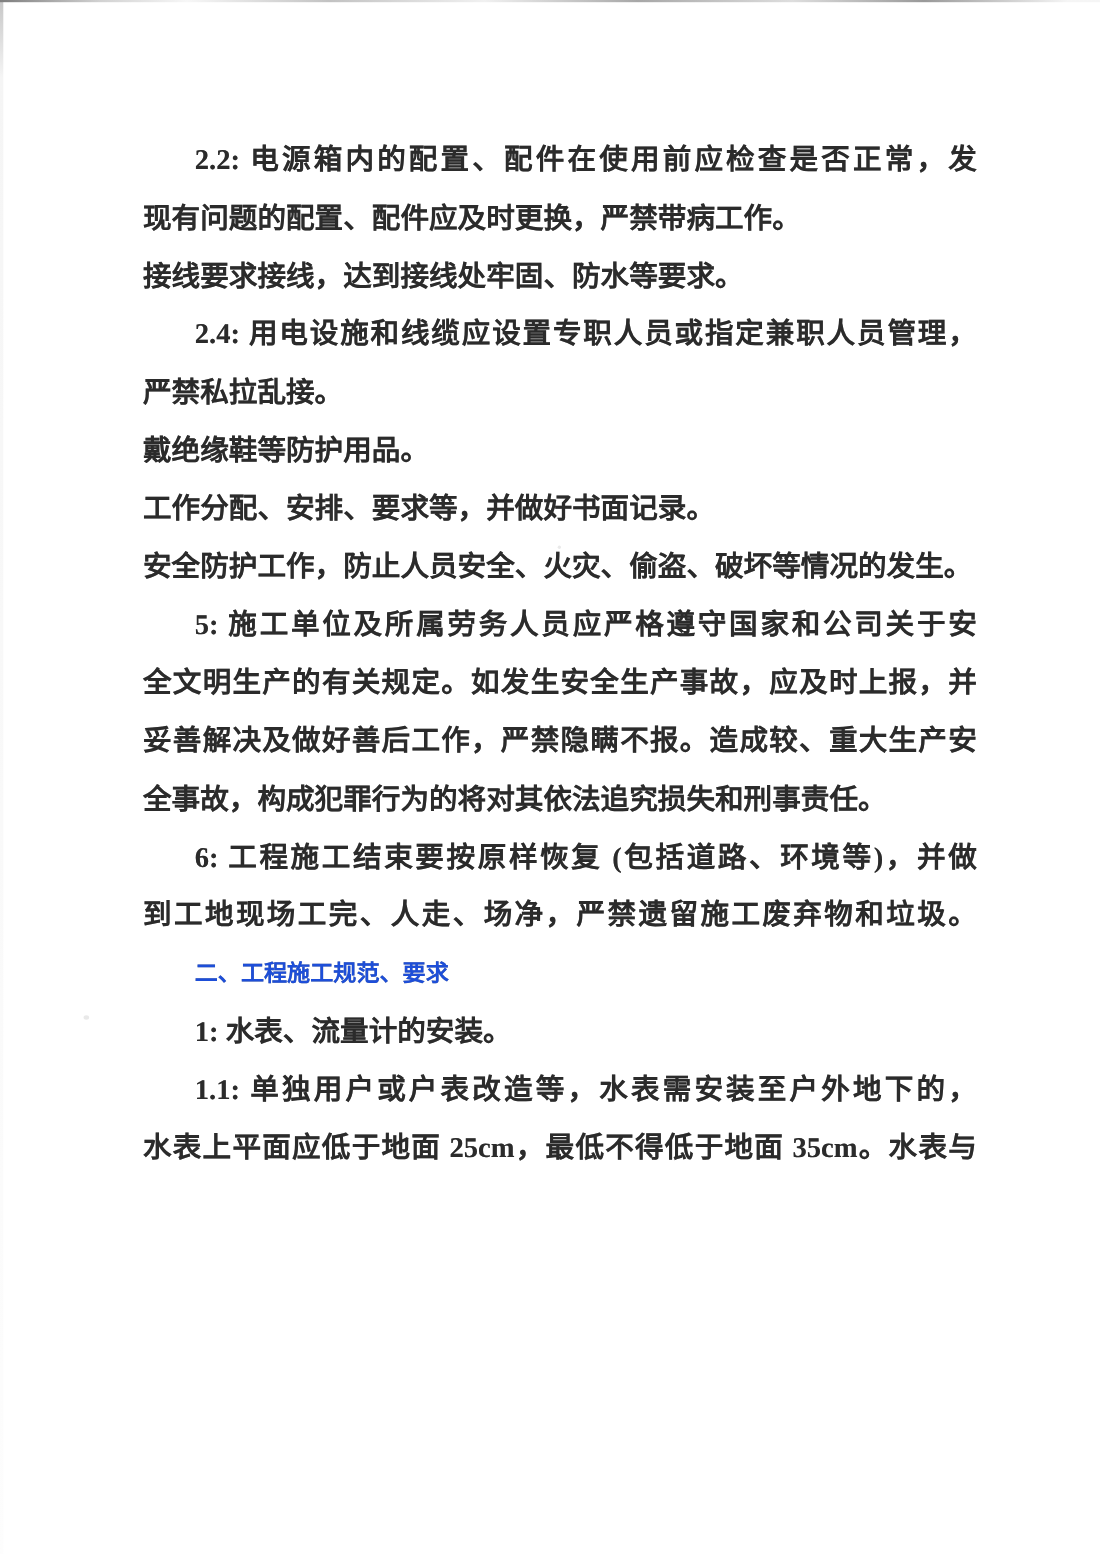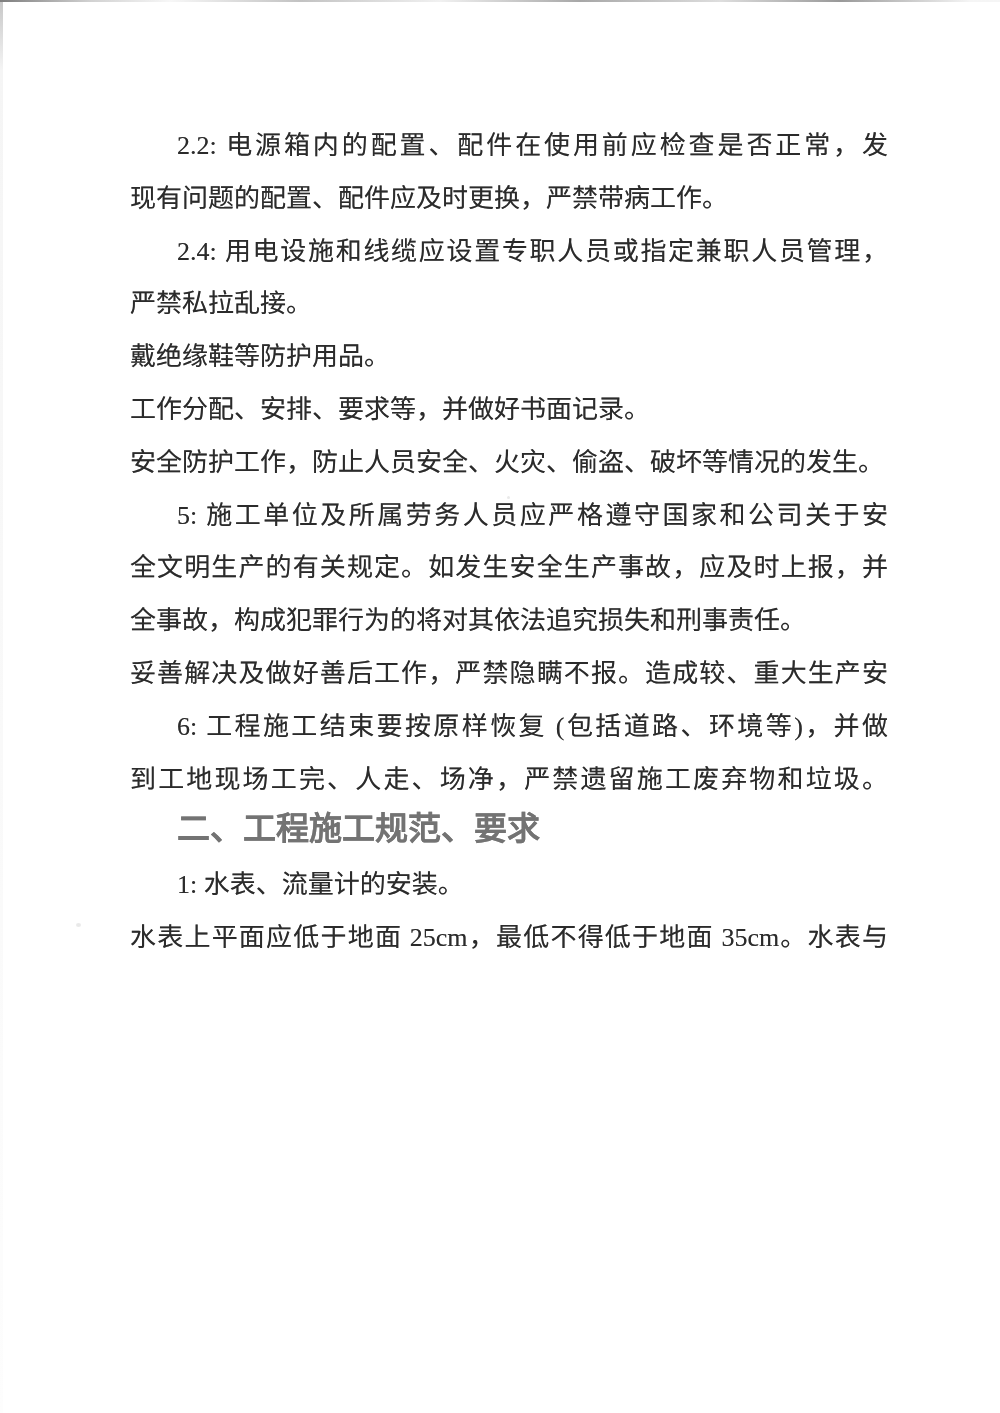--- a/index.html
+++ b/index.html
@@ -57,48 +57,51 @@
     color: #2b2b2b;
     font-size: 26px;
     text-shadow: 0 0 0.4px rgba(60,60,60,.55);
   }
   .ln {
     margin: 0;
     height: 52.8px;
     line-height: 52.8px;
     white-space: nowrap;
     text-align: left;
+    font-weight: bold;
   }
   .ind { padding-left: 47px; }
   .jst { text-align: justify; text-align-last: justify; }
-  .hd  { font-weight: bold; font-size: 33px; color: #737373; font-family: Liberation Mono, monospace; }
+  .hd  { font-weight: bold; font-size: 21px; color: #1d4ed8; }
 </style>
 </head>
 <body>
 
 <div class="page">
 
   <div class="scan-top"></div>
   <div class="scan-left"></div>
   <div class="speck speck-a"></div>
   <div class="speck speck-b"></div>
   <div class="speck speck-c"></div>
 
   <div class="textblock">
     <p class="ln ind jst">2.2: 电源箱内的配置、配件在使用前应检查是否正常，发</p>
     <p class="ln">现有问题的配置、配件应及时更换，严禁带病工作。</p>
+    <p class="ln">接线要求接线，达到接线处牢固、防水等要求。</p>
     <p class="ln ind jst">2.4: 用电设施和线缆应设置专职人员或指定兼职人员管理，</p>
     <p class="ln">严禁私拉乱接。</p>
     <p class="ln">戴绝缘鞋等防护用品。</p>
     <p class="ln">工作分配、安排、要求等，并做好书面记录。</p>
     <p class="ln">安全防护工作，防止人员安全、火灾、偷盗、破坏等情况的发生。</p>
     <p class="ln ind jst">5: 施工单位及所属劳务人员应严格遵守国家和公司关于安</p>
     <p class="ln jst">全文明生产的有关规定。如发生安全生产事故，应及时上报，并</p>
+    <p class="ln jst">妥善解决及做好善后工作，严禁隐瞒不报。造成较、重大生产安</p>
     <p class="ln">全事故，构成犯罪行为的将对其依法追究损失和刑事责任。</p>
-    <p class="ln jst">妥善解决及做好善后工作，严禁隐瞒不报。造成较、重大生产安</p>
     <p class="ln ind jst">6: 工程施工结束要按原样恢复 (包括道路、环境等)，并做</p>
     <p class="ln jst">到工地现场工完、人走、场净，严禁遗留施工废弃物和垃圾。</p>
     <p class="ln ind hd">二、工程施工规范、要求</p>
     <p class="ln ind">1: 水表、流量计的安装。</p>
+    <p class="ln ind jst">1.1: 单独用户或户表改造等，水表需安装至户外地下的，</p>
     <p class="ln jst">水表上平面应低于地面 25cm，最低不得低于地面 35cm。水表与</p>
   </div>
 
 </div>
 
 </body></html>

